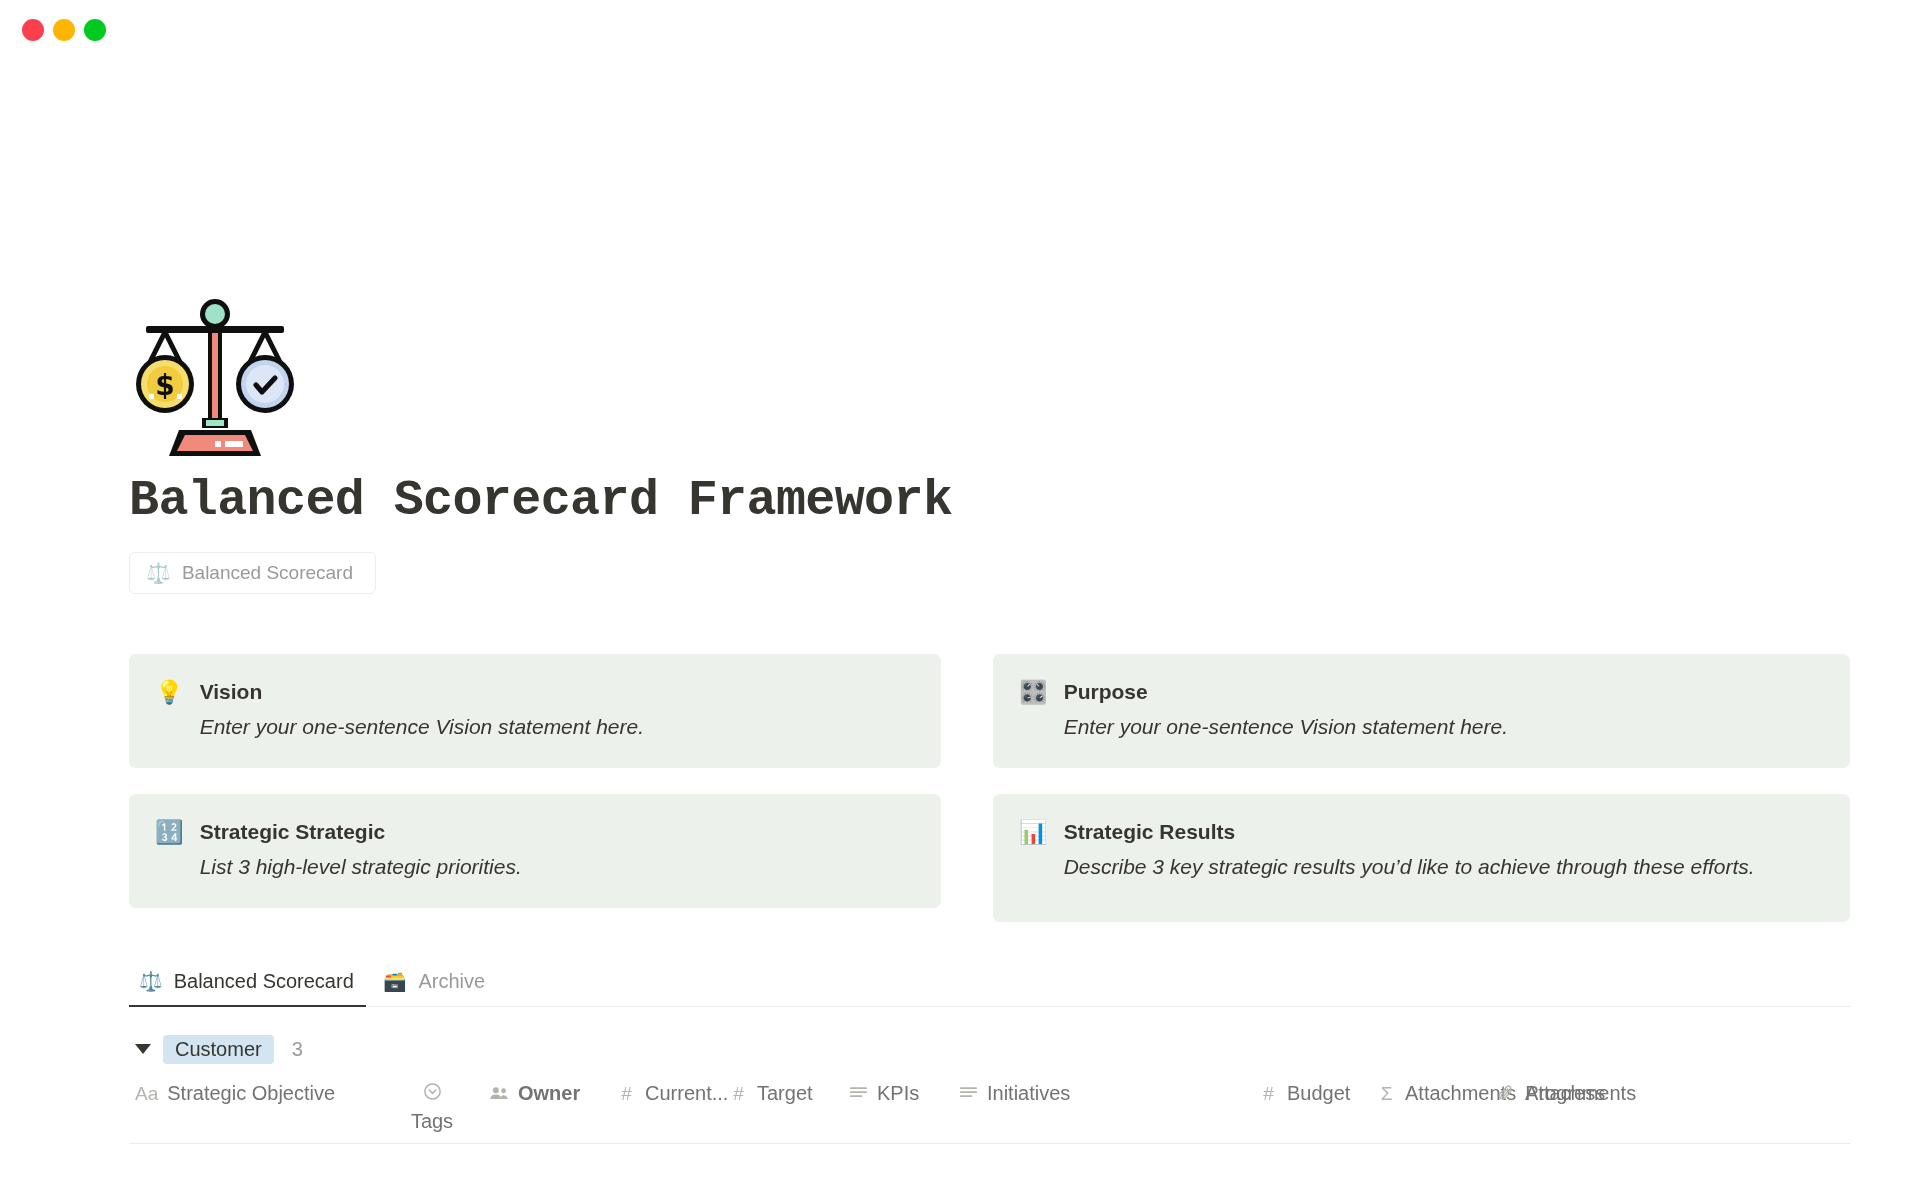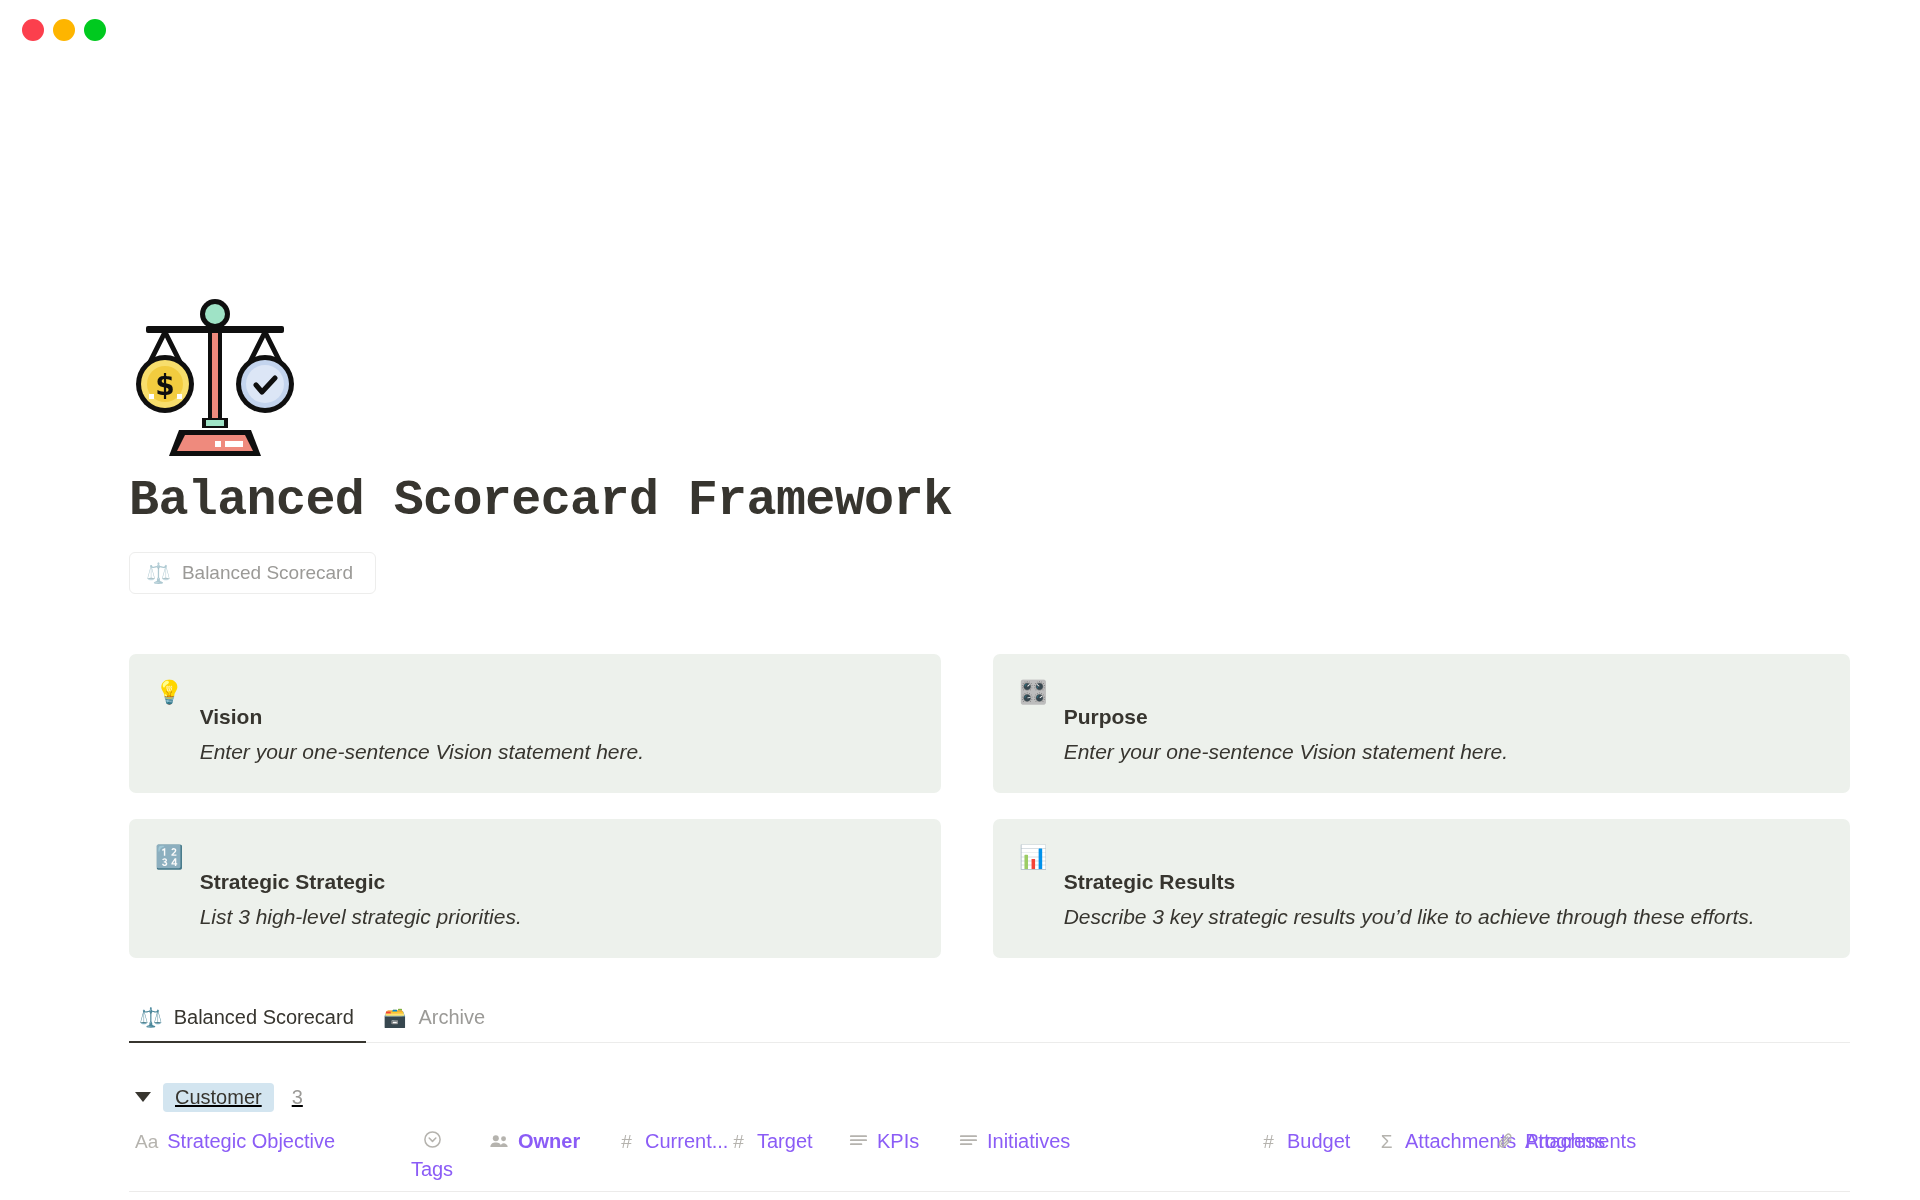--- a/index.html
+++ b/index.html
@@ -51,21 +51,21 @@
   }
   .callout {
     background: #edf1ec;
     border-radius: 7px;
     padding: 24px 26px 26px 26px;
     display: flex;
     gap: 16px;
     align-self: start;
   }
   .callout .c-icon { font-size: 23px; line-height: 1.25; flex: 0 0 auto; }
-  .callout .c-body { flex: 1 1 auto; margin-top: 25px; }
+  .callout .c-body { flex: 1 1 auto; }
   .callout .c-title {
     font-size: 21px; font-weight: bold; color: #37352f;
     line-height: 1.3; margin-bottom: 7px;
   }
   .callout .c-text {
     font-size: 21px; font-style: italic; color: #37352f;
     line-height: 1.42;
   }
   .callout.tall { min-height: 128px; }
 
@@ -81,21 +81,21 @@
     font-size: 20px; color: #9b9a97; cursor: pointer;
     border-bottom: 2px solid transparent;
     margin-bottom: -1px;
   }
   .tab .t-icon { font-size: 19px; line-height: 1; }
   .tab.active { color: #37352f; border-bottom-color: #37352f; }
 
   
   .group-row {
     display: flex; align-items: center; gap: 12px;
-    margin-top: 40px; padding-left: 6px; text-decoration: underline;
+    margin-top: 28px; padding-left: 6px;
   }
   .caret {
     width: 0; height: 0;
     border-left: 8px solid transparent;
     border-right: 8px solid transparent;
     border-top: 10px solid #37352f;
     cursor: pointer;
   }
   .group-pill {
     background: #d3e5f0; color: #37352f;
@@ -117,21 +117,21 @@
     display: flex; align-items: center; gap: 9px;
     flex: 0 0 auto; cursor: pointer;
     white-space: nowrap;
   }
   .col .col-ic {
     color: #b5b3ae; font-size: 19px; line-height: 1;
     display: inline-flex; align-items: center; justify-content: center;
     min-width: 19px;
   }
   .col .col-ic svg { display: block; }
-  .col-label { color: #8b5cf6; }
+  .col-label { color: #737373; }
 
   
   .w-objective  { width: 246px; padding-left: 6px; }
   .w-tags       { width: 114px; flex-direction: column; }
   .w-owner      { width: 128px; font-weight: bold; }
   .w-current    { width: 112px; }
   .w-target     { width: 120px; }
   .w-kpis       { width: 110px; }
   .w-initiatives{ width: 300px; }
   .w-budget     { width: 118px; }

